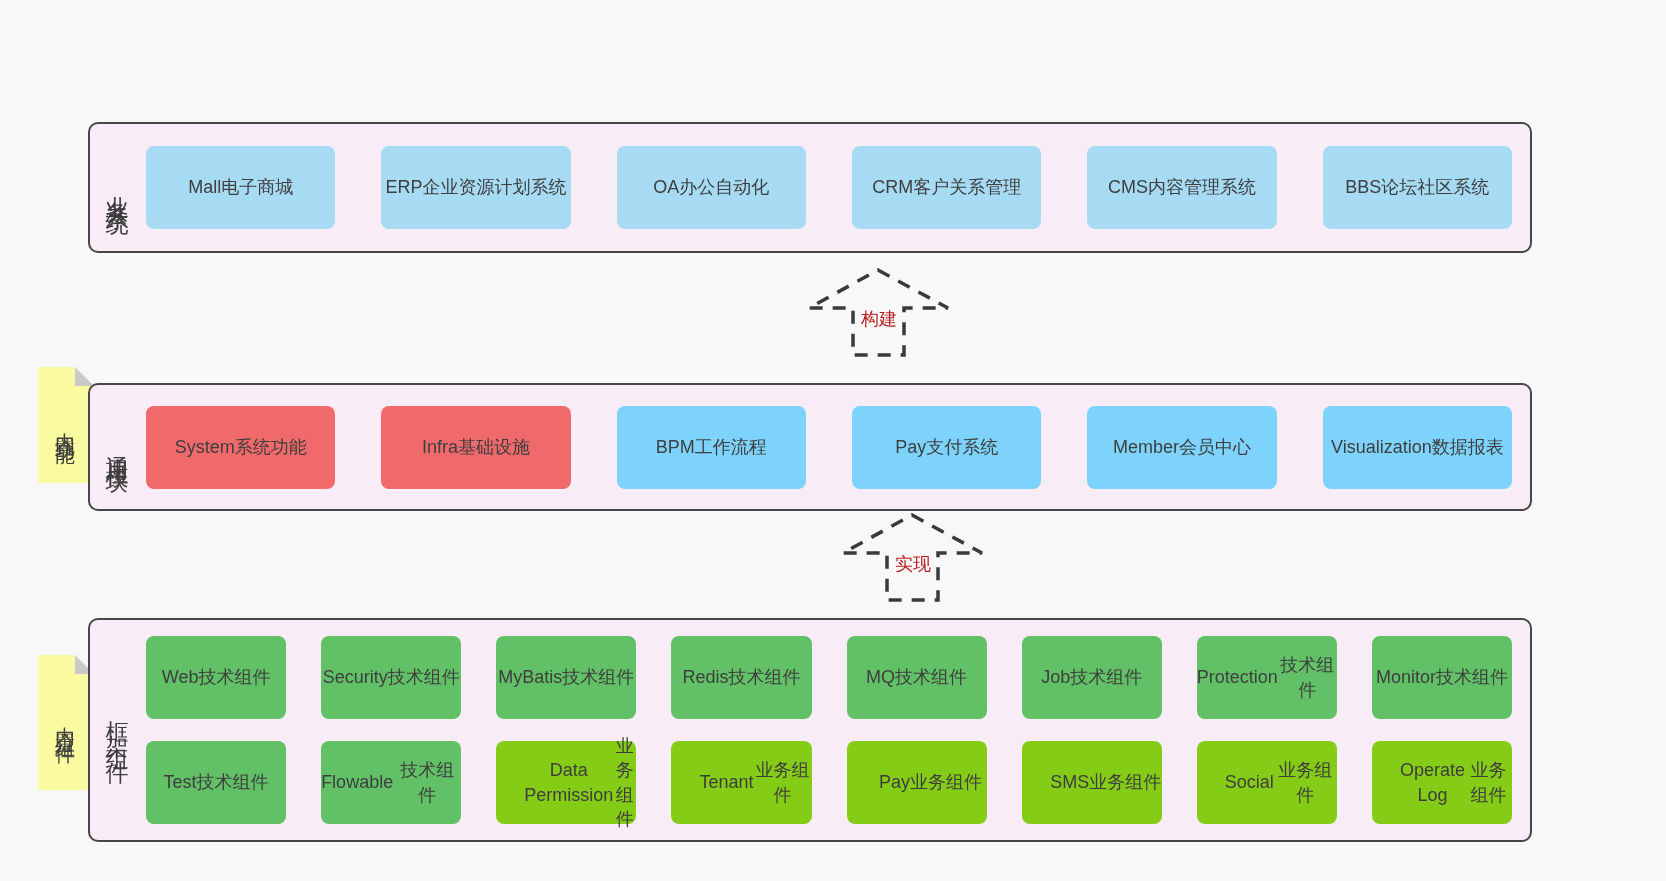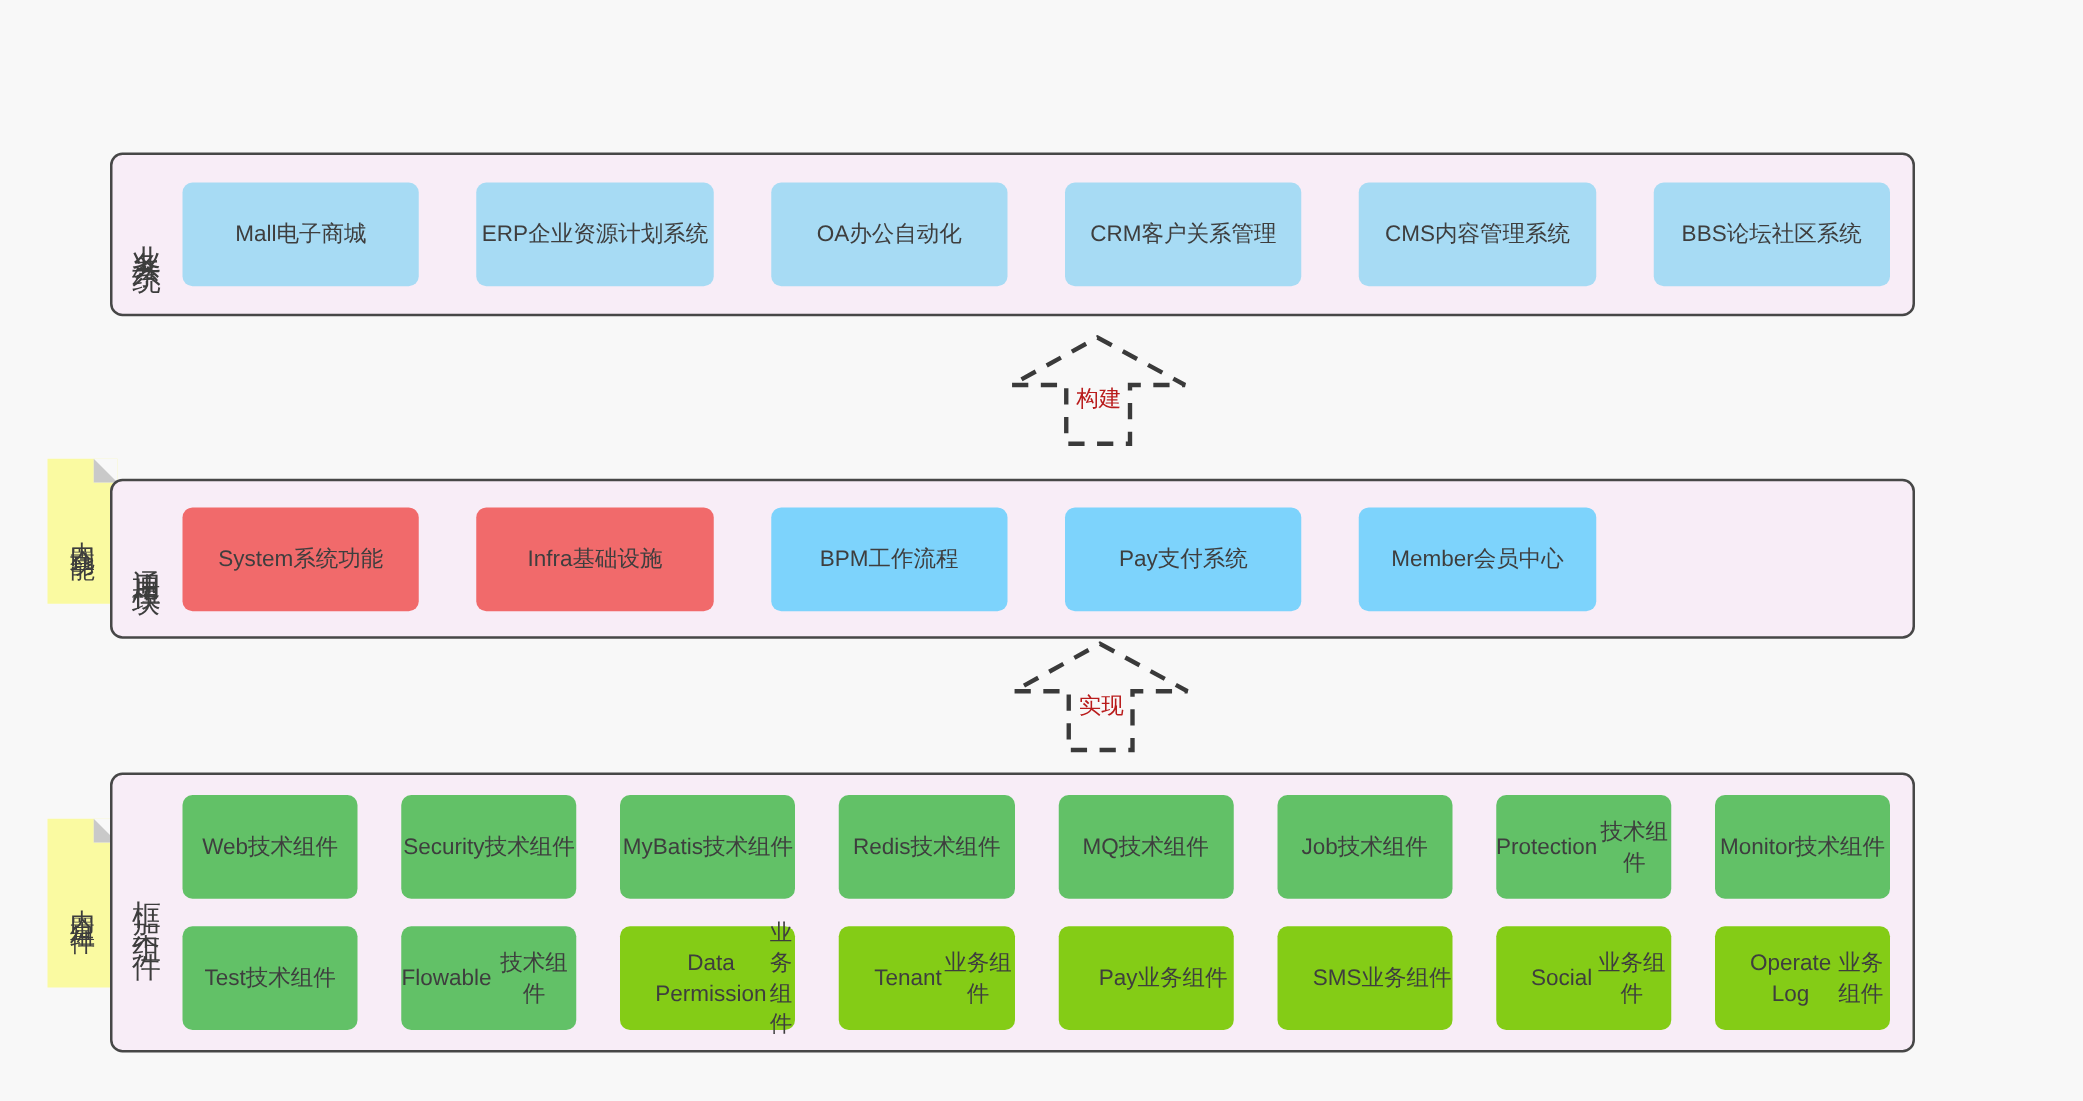--- a/index.html
+++ b/index.html
@@ -56,21 +56,21 @@
   .tag-1{top:367px;height:116px;}
   .tag-2{top:655px;height:135px;letter-spacing:6px;}
   .tag .fold{
     position:absolute;top:0;right:0;width:0;height:0;
     border-top:19px solid #f8f8f8;border-left:19px solid #c9c9c9;
   }
 
   
   .arrow{position:absolute;width:146px;height:92px;z-index:3;}
   .arrow-1{left:806px;top:267px;}
-  .arrow-2{left:808px;top:512px;}
+  .arrow-2{left:840px;top:512px;}
   .arrow svg{position:absolute;left:0;top:0;}
   .arrow .alabel{
     position:absolute;left:0;right:0;top:40px;text-align:center;
     font-size:18px;color:#b91c1c;
   }
   .arrow .alabel span{background:#f8f8f8;padding:0 3px;}
 </style>
 </head>
 <body>
 
@@ -138,20 +138,24 @@
         <div class="zh">工作流程</div>
       </div>
       <div class="box c-pink">
         <div class="en">Pay</div>
         <div class="zh">支付系统</div>
       </div>
       <div class="box c-pink">
         <div class="en">Member</div>
         <div class="zh">会员中心</div>
       </div>
+      <div class="box c-pink">
+        <div class="en">Visualization</div>
+        <div class="zh">数据报表</div>
+      </div>
     </div>
   </div>
 
   <div class="arrow arrow-2">
     <svg width="146" height="92" viewBox="0 0 146 92">
       <polygon points="72,3 142,41 98,41 98,88 47,88 47,41 3,41" fill="none" stroke="#3a3a3a" stroke-width="3.5" stroke-dasharray="13,10"></polygon>
     </svg>
     <div class="alabel"><span>实现</span></div>
   </div>
 

